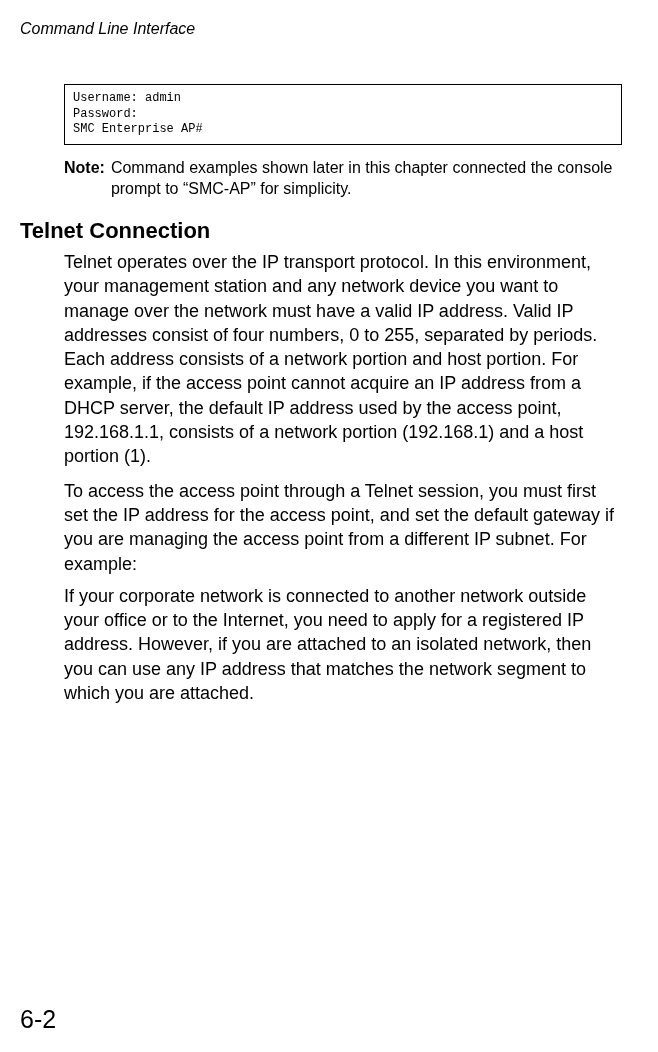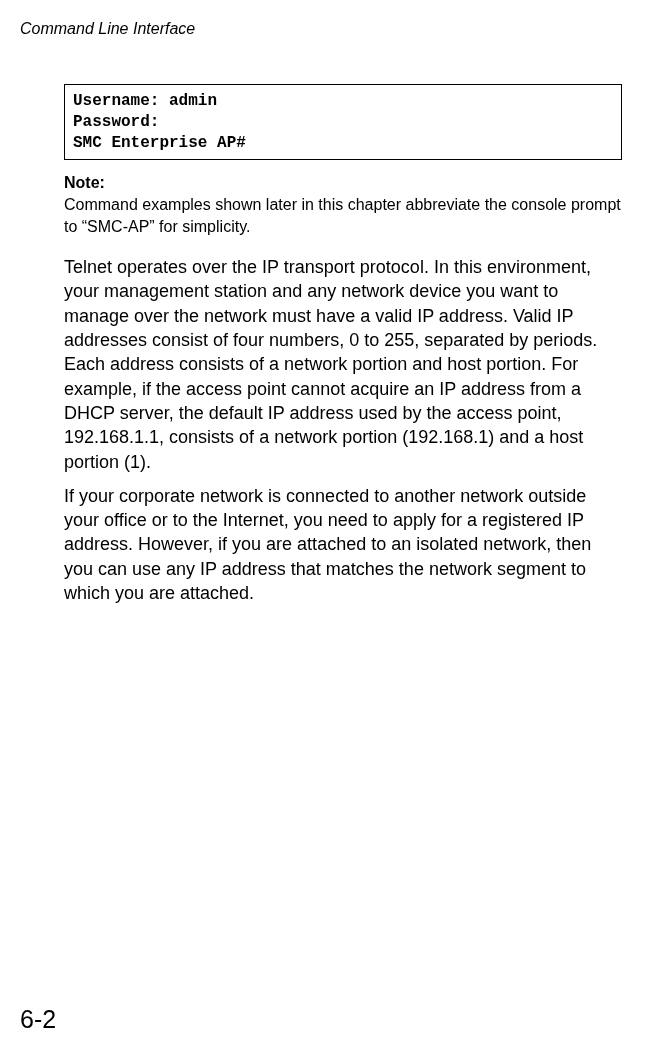--- a/index.html
+++ b/index.html
@@ -28,33 +28,31 @@
     }
     .body-text {
       font-size: 18px;
       line-height: 1.35;
       margin-bottom: 8px;
     }
     .code-box {
       border: 1px solid #000;
       padding: 6px 8px;
       font-family: "Courier New", Courier, monospace;
-      font-size: 16px;
+      font-size: 12px;
       line-height: 1.3;
       margin: 6px 0 12px 0;
       white-space: pre;
-      font-weight: bold;
     }
     .note-block {
       display: flex;
       font-size: 16px;
       line-height: 1.35;
       margin-bottom: 18px;
       margin-top: 8px;
-      flex-direction: column;
     }
     .note-label {
       font-weight: bold;
       margin-right: 6px;
       flex-shrink: 0;
     }
     .note-text {
       flex: 1;
     }
     .section-heading {
@@ -82,28 +80,30 @@
 <div class="header-title">Command Line Interface</div>
 
 <div class="content">
 
   <div class="code-box">Username: admin
 Password:
 SMC Enterprise AP#</div>
 
   <div class="note-block">
     <div class="note-label">Note:</div>
-    <div class="note-text">Command examples shown later in this chapter abbreviate the console prompt to “SMC-AP” for simplicity.</div>
+    <div class="note-text">Command examples shown later in this chapter connected the console prompt to “SMC-AP” for simplicity.</div>
   </div>
 </div>
 
 <div class="section-block">
+  <div class="section-heading">Telnet Connection</div>
 
   <div class="content">
     <div class="body-text para-gap">Telnet operates over the IP transport protocol. In this environment, your management station and any network device you want to manage over the network must have a valid IP address. Valid IP addresses consist of four numbers, 0 to 255, separated by periods. Each address consists of a network portion and host portion. For example, if the access point cannot acquire an IP address from a DHCP server, the default IP address used by the access point, 192.168.1.1, consists of a network portion (192.168.1) and a host portion (1).</div>
 
+    <div class="body-text">To access the access point through a Telnet session, you must first set the IP address for the access point, and set the default gateway if you are managing the access point from a different IP subnet. For example:</div>
 
 
     <div class="body-text">If your corporate network is connected to another network outside your office or to the Internet, you need to apply for a registered IP address. However, if you are attached to an isolated network, then you can use any IP address that matches the network segment to which you are attached.</div>
   </div>
 </div>
 
 <div class="page-number">6-2</div>
 
 </body></html>

